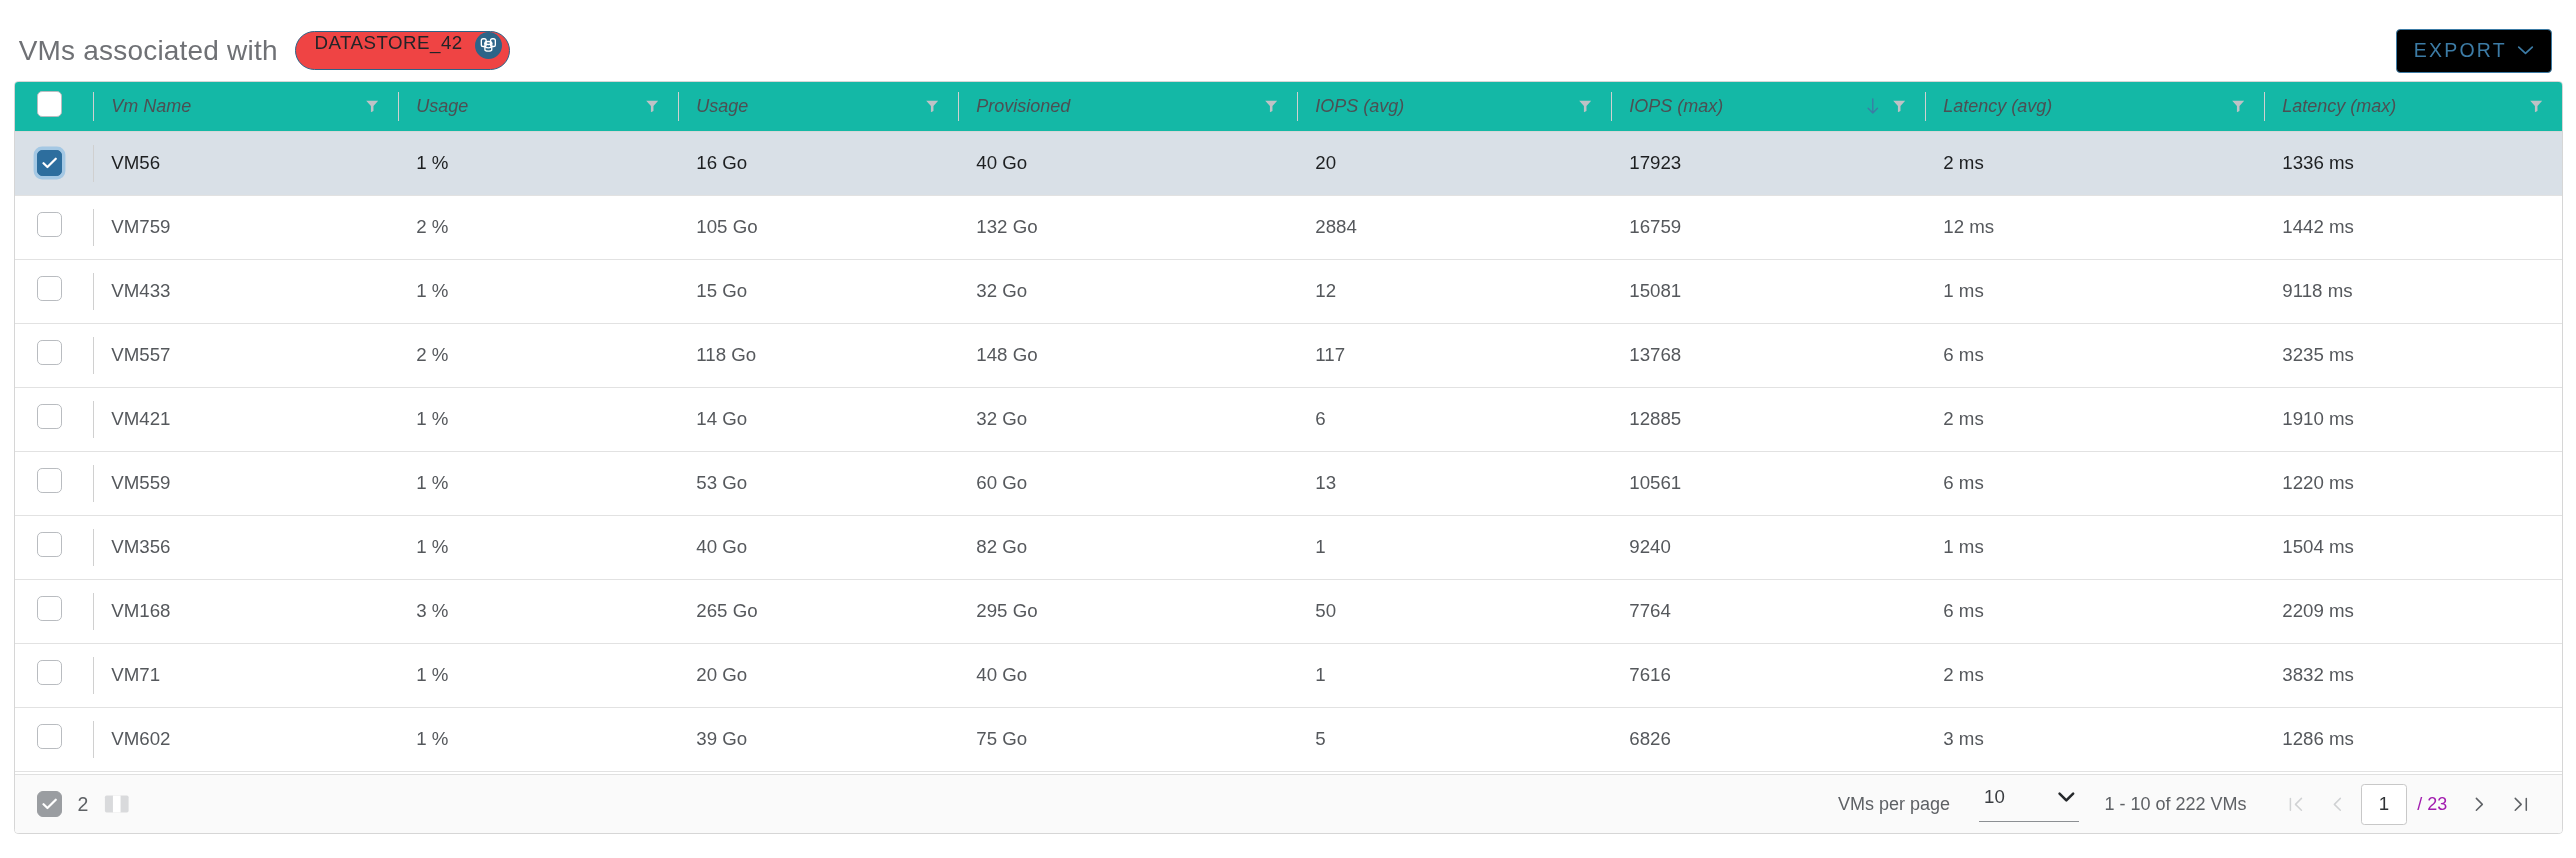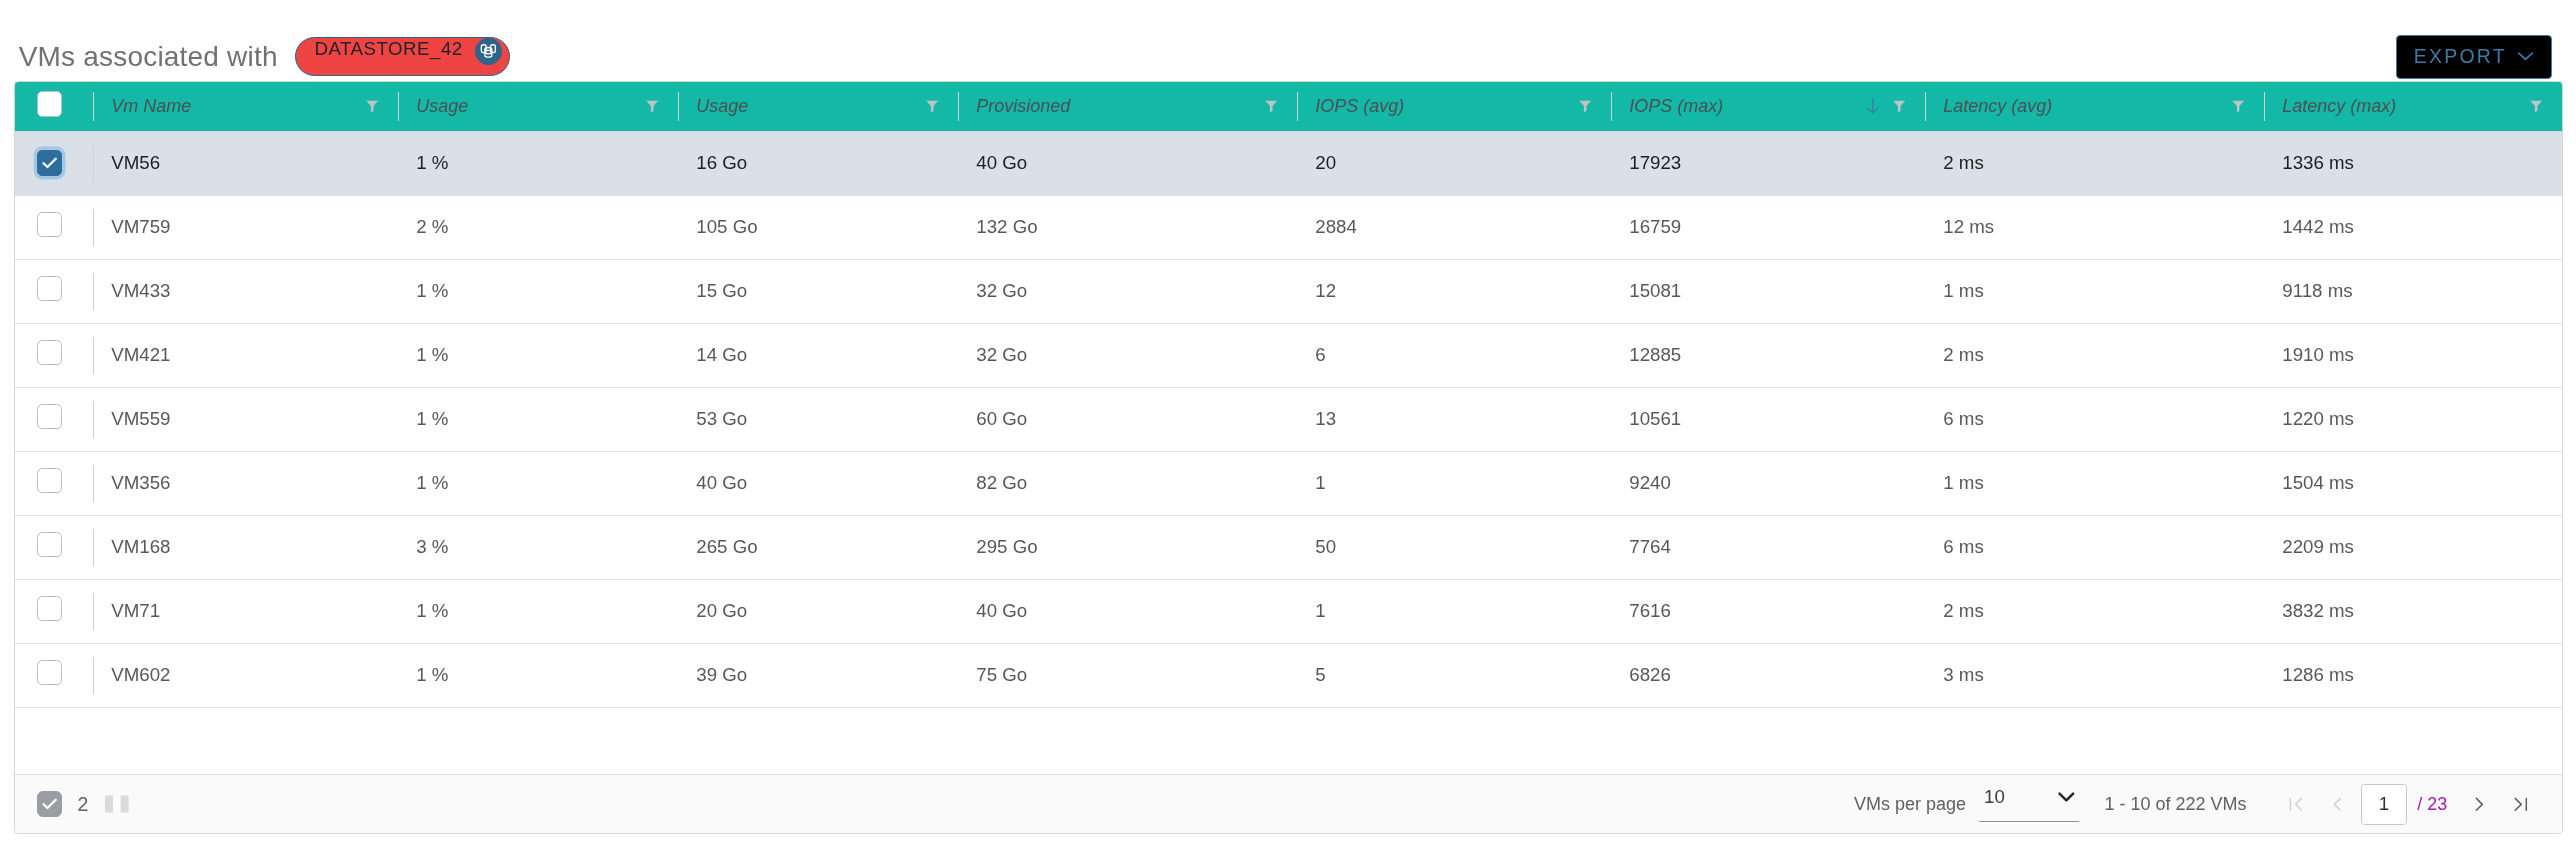--- a/index.html
+++ b/index.html
@@ -17,21 +17,21 @@
   .page {
     position: relative;
     width: 2576px;
     height: 859px;
     box-sizing: border-box;
   }
 
   
   .topbar {
     position: absolute;
-    left: 0; top: 16px;
+    left: 0; top: 10px;
     width: 2576px;
     height: 81px;
     display: flex;
     align-items: center;
     padding: 0 24px 0 18.7px;
     box-sizing: border-box;
   }
   .title-wrap {
     display: flex;
     align-items: center;
@@ -236,21 +236,21 @@
   .cols-icon { display: inline-flex; cursor: pointer; }
   .foot-right {
     margin-left: auto;
     display: flex;
     align-items: center;
     gap: 0;
   }
   .per-page-label {
     font-size: 18px;
     color: #5e6165;
-    margin-right: 13px;
+    margin-right: 29px;
     white-space: nowrap;
   }
   .per-page-select {
     display: inline-flex;
     align-items: flex-start;
     justify-content: space-between;
     width: 100px;
     height: 36px;
     border-bottom: 1.7px solid #8c8f93;
     font-size: 18.7px;
@@ -479,20 +479,31 @@
           <tr>
             <td class="col-check"><span class="cb"></span></td>
             <td class="c-name  col-name">VM433</td>
             <td class="c-usage">1 %</td>
             <td class="c-used">15 Go</td>
             <td class="c-prov">32 Go</td>
             <td class="c-iopsa">12</td>
             <td class="c-iopsm">15081</td>
             <td class="c-lata">1 ms</td>
             <td class="c-latm">9118 ms</td>
+          </tr>
+          <tr>
+            <td class="col-check"><span class="cb"></span></td>
+            <td class="c-name  col-name">VM557</td>
+            <td class="c-usage">2 %</td>
+            <td class="c-used">118 Go</td>
+            <td class="c-prov">148 Go</td>
+            <td class="c-iopsa">117</td>
+            <td class="c-iopsm">13768</td>
+            <td class="c-lata">6 ms</td>
+            <td class="c-latm">3235 ms</td>
           </tr>
           <tr>
             <td class="col-check"><span class="cb"></span></td>
             <td class="c-name  col-name">VM421</td>
             <td class="c-usage">1 %</td>
             <td class="c-used">14 Go</td>
             <td class="c-prov">32 Go</td>
             <td class="c-iopsa">6</td>
             <td class="c-iopsm">12885</td>
             <td class="c-lata">2 ms</td>

